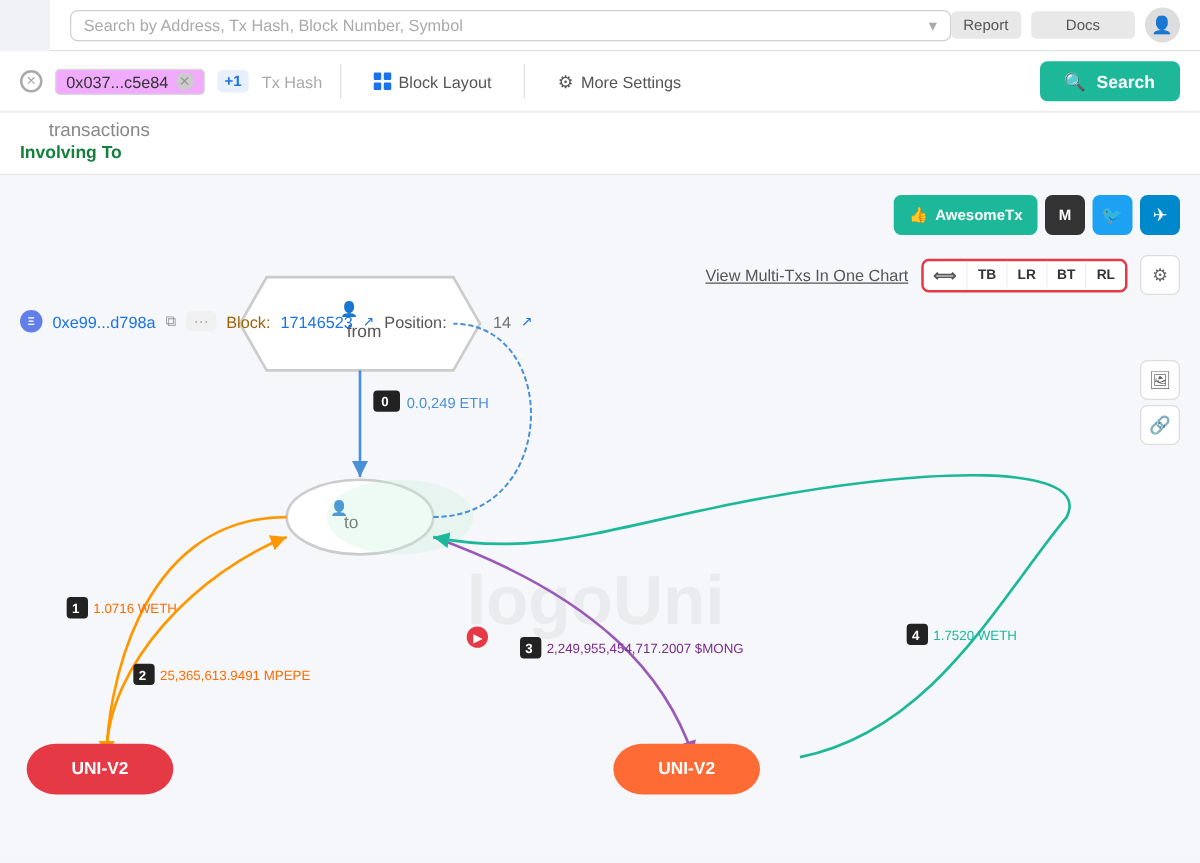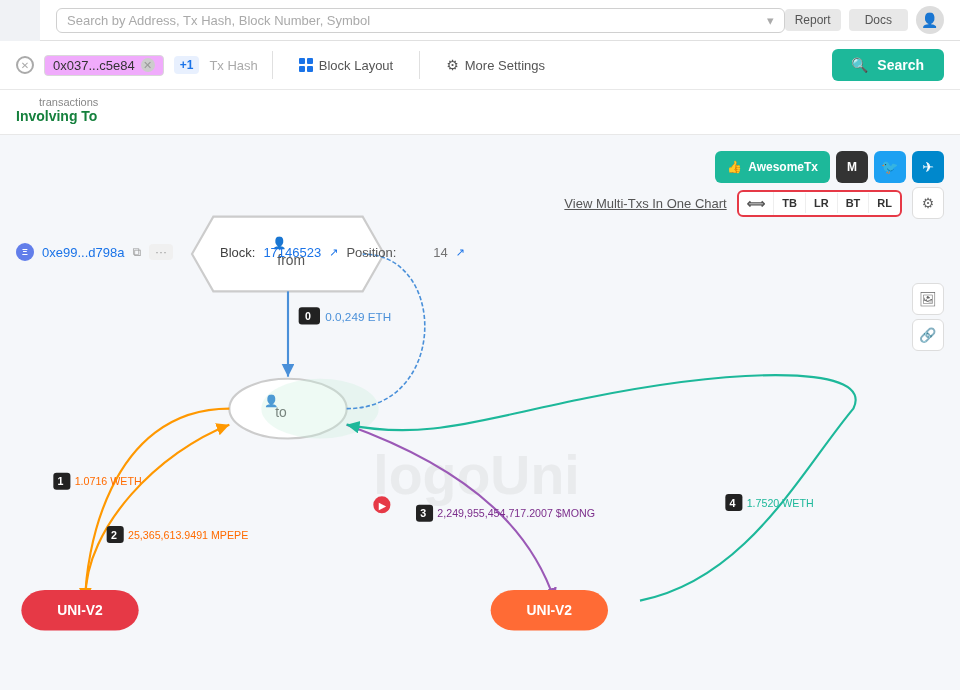--- a/index.html
+++ b/index.html
@@ -124,21 +124,21 @@
     }
 
     
     .sub-header {
       background: white;
       padding: 6px 16px 10px;
       border-bottom: 1px solid #e8e8e8;
     }
 
     .sub-header .transactions-label {
-      font-size: 11px;
+      font-size: 15px;
       color: #888;
       padding-left: 23px;
     }
 
     .sub-header .involving-to {
       font-size: 14px;
       font-weight: 700;
       color: #15803d;
     }
 
@@ -187,21 +187,21 @@
       font-size: 14px;
     }
 
     .btn-mirror { background: #333; }
     .btn-twitter { background: #1da1f2; }
     .btn-telegram { background: #0088cc; }
 
     
     .view-multi-row {
       position: absolute;
-      top: 52px;
+      top: 64px;
       right: 16px;
       display: flex;
       align-items: center;
       gap: 10px;
       z-index: 20;
     }
 
     .view-multi-label {
       font-size: 13px;
       color: #555;
@@ -290,22 +290,21 @@
       color: #999;
       font-size: 12px;
       cursor: pointer;
       background: #f0f0f0;
       border-radius: 4px;
       padding: 1px 6px;
     }
 
     .block-label {
       font-size: 13px;
-      color: #404040;
-      margin-left: 39px;
+      color: #a16207;
     }
 
     .block-value {
       color: #1a73e8;
       font-size: 13px;
     }
 
     .position-label {
       font-size: 13px;
       color: #555;
@@ -375,21 +374,21 @@
 </head>
 <body>
 
 <div class="top-search-bar">
   <div class="search-input-area">
     <span style="color:#aaa;font-size:13px;overflow:hidden;white-space:nowrap;text-overflow:ellipsis;">Search by Address, Tx Hash, Block Number, Symbol</span>
     <span style="margin-left:auto;color:#aaa;">▾</span>
   </div>
   <div style="margin-left:auto;display:flex;align-items:center;gap:8px;">
     <button style="background:#e8e8e8;border:none;border-radius:4px;padding:4px 10px;font-size:12px;color:#555;cursor:pointer;">Report</button>
-    <button style="background:#e8e8e8;border:none;border-radius:4px;padding:4px 16px;font-size:12px;color:#555;cursor:pointer;">Docs</button>
+    <button style="background:#e8e8e8;border:none;border-radius:4px;padding:4px 28px;font-size:12px;color:#555;cursor:pointer;">Docs</button>
     <div style="width:28px;height:28px;background:#ddd;border-radius:50%;display:flex;align-items:center;justify-content:center;">
       <span style="font-size:14px;">👤</span>
     </div>
   </div>
 </div>
 
 <div class="top-bar">
 
   <div style="display:flex;align-items:center;gap:2px;">
     <div style="width:18px;height:18px;border-radius:50%;border:2px solid #aaa;display:flex;align-items:center;justify-content:center;cursor:pointer;color:#aaa;font-size:10px;">✕</div>

